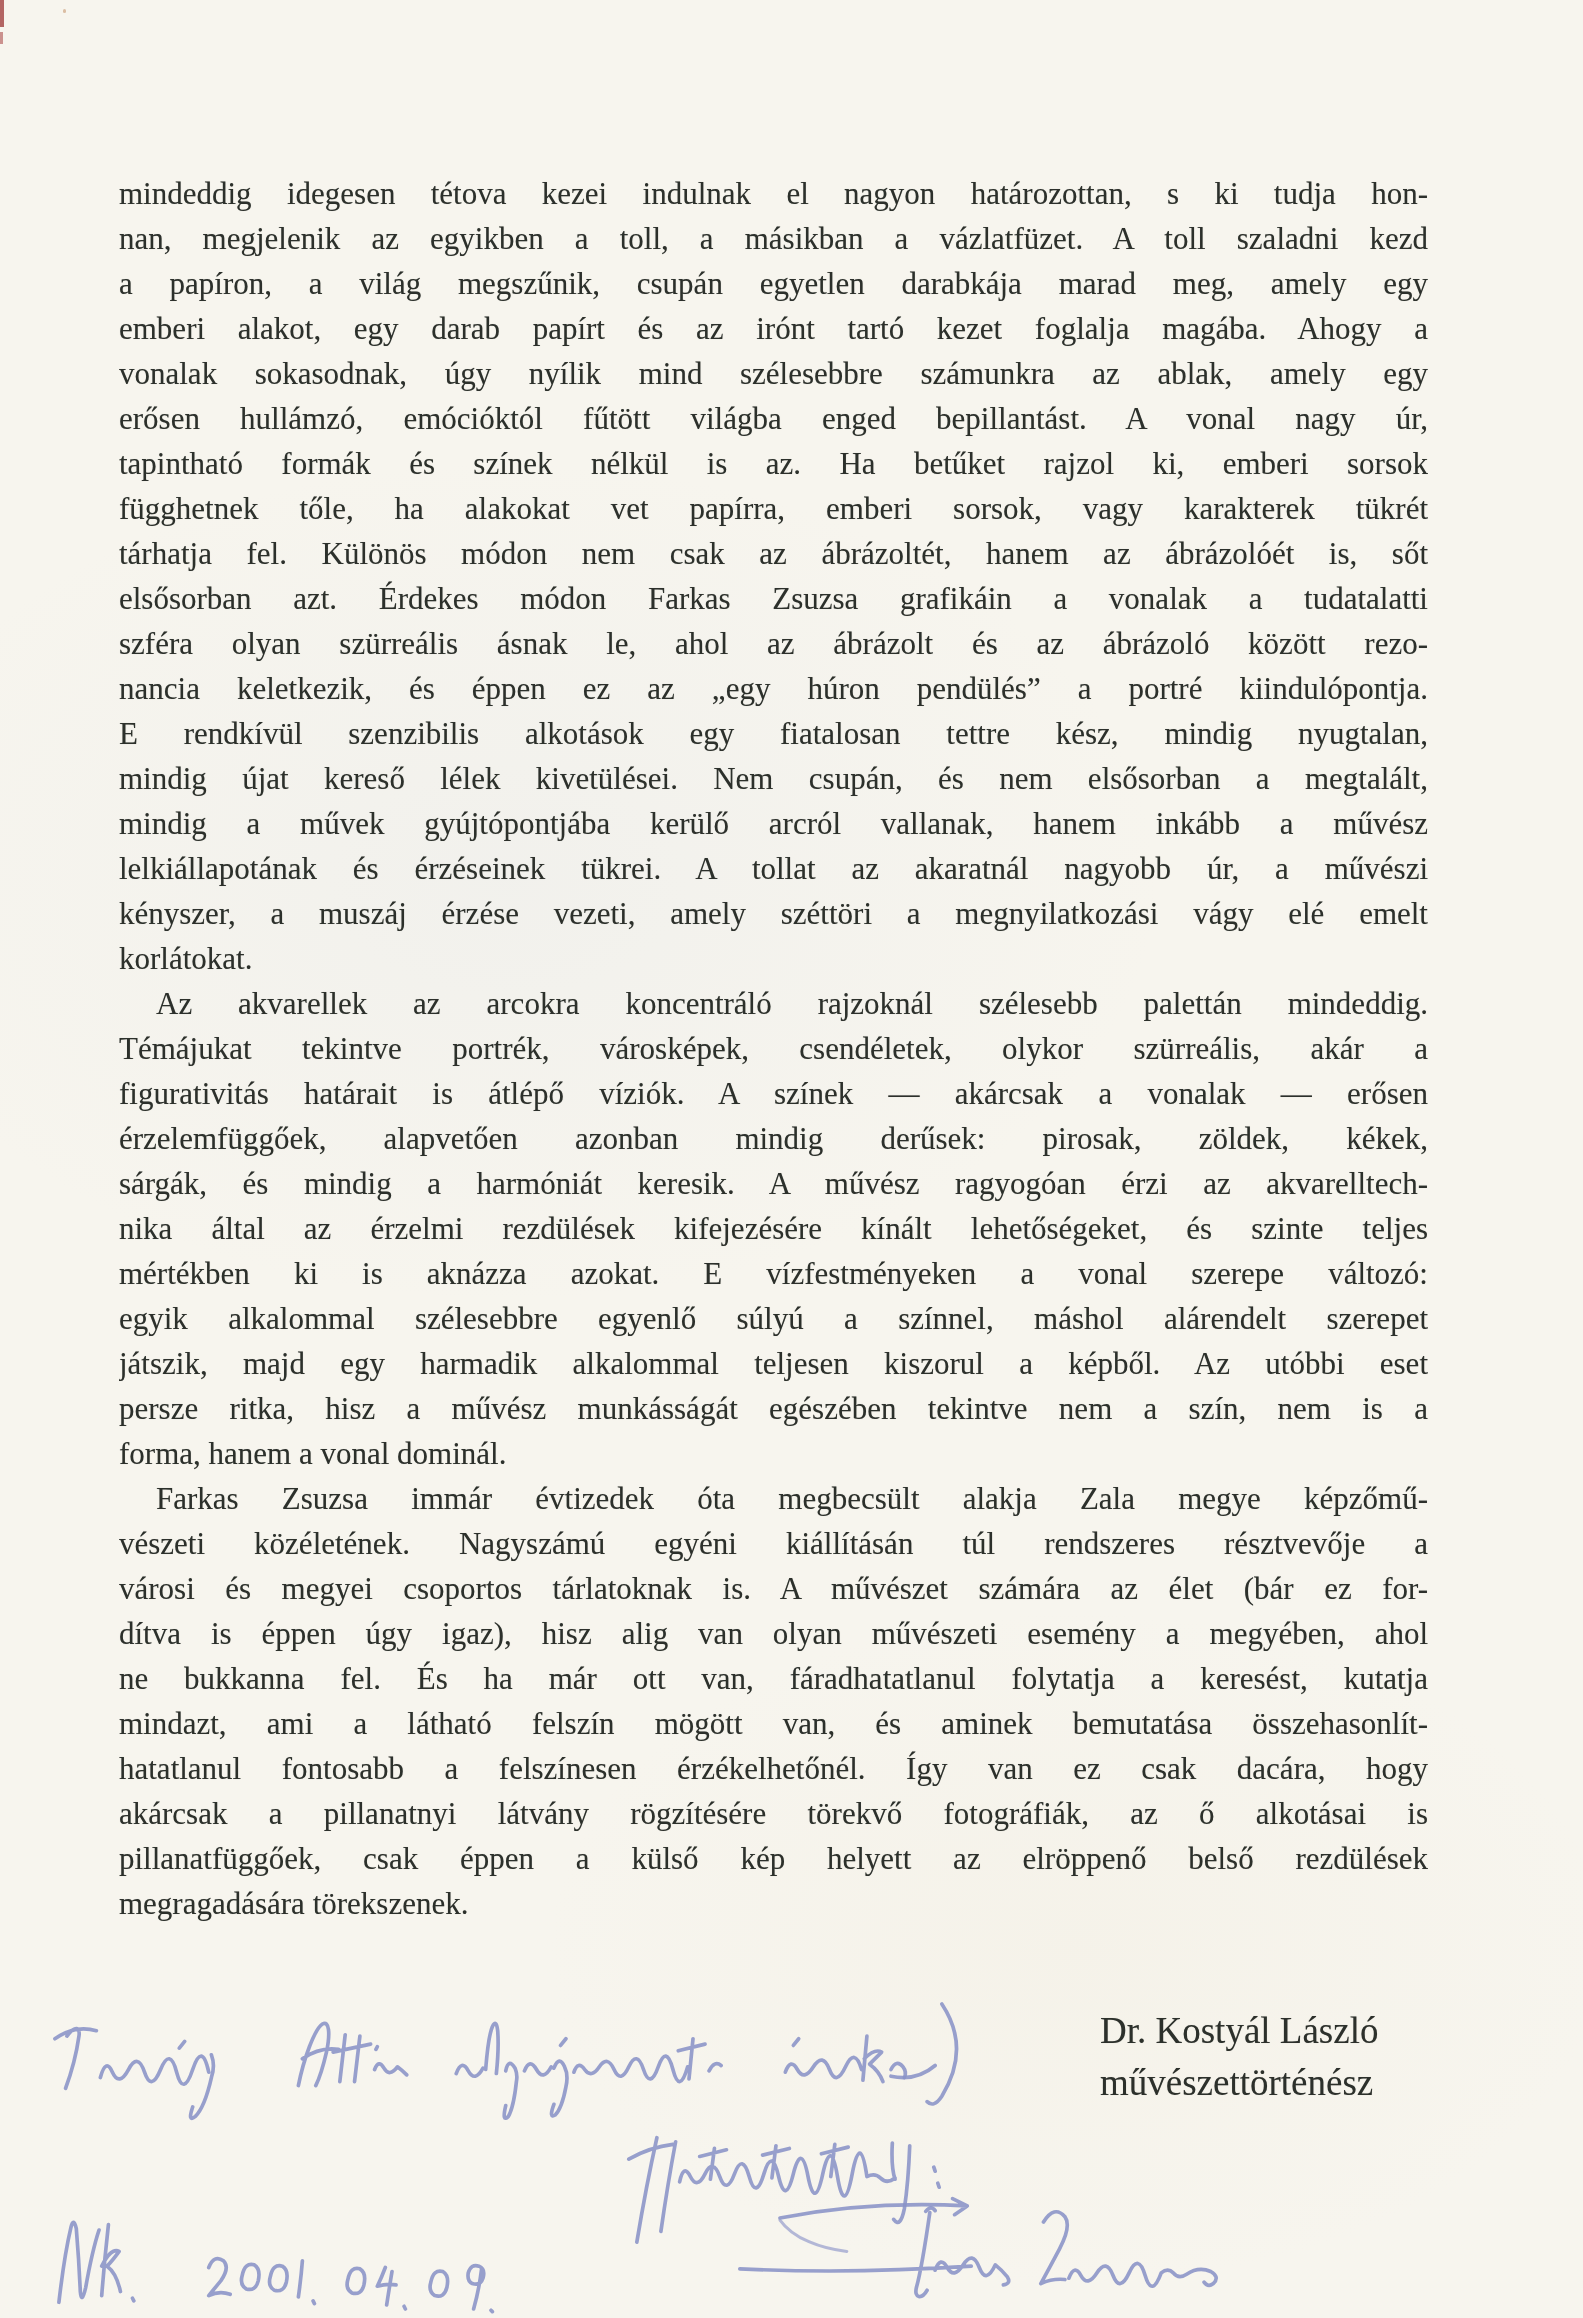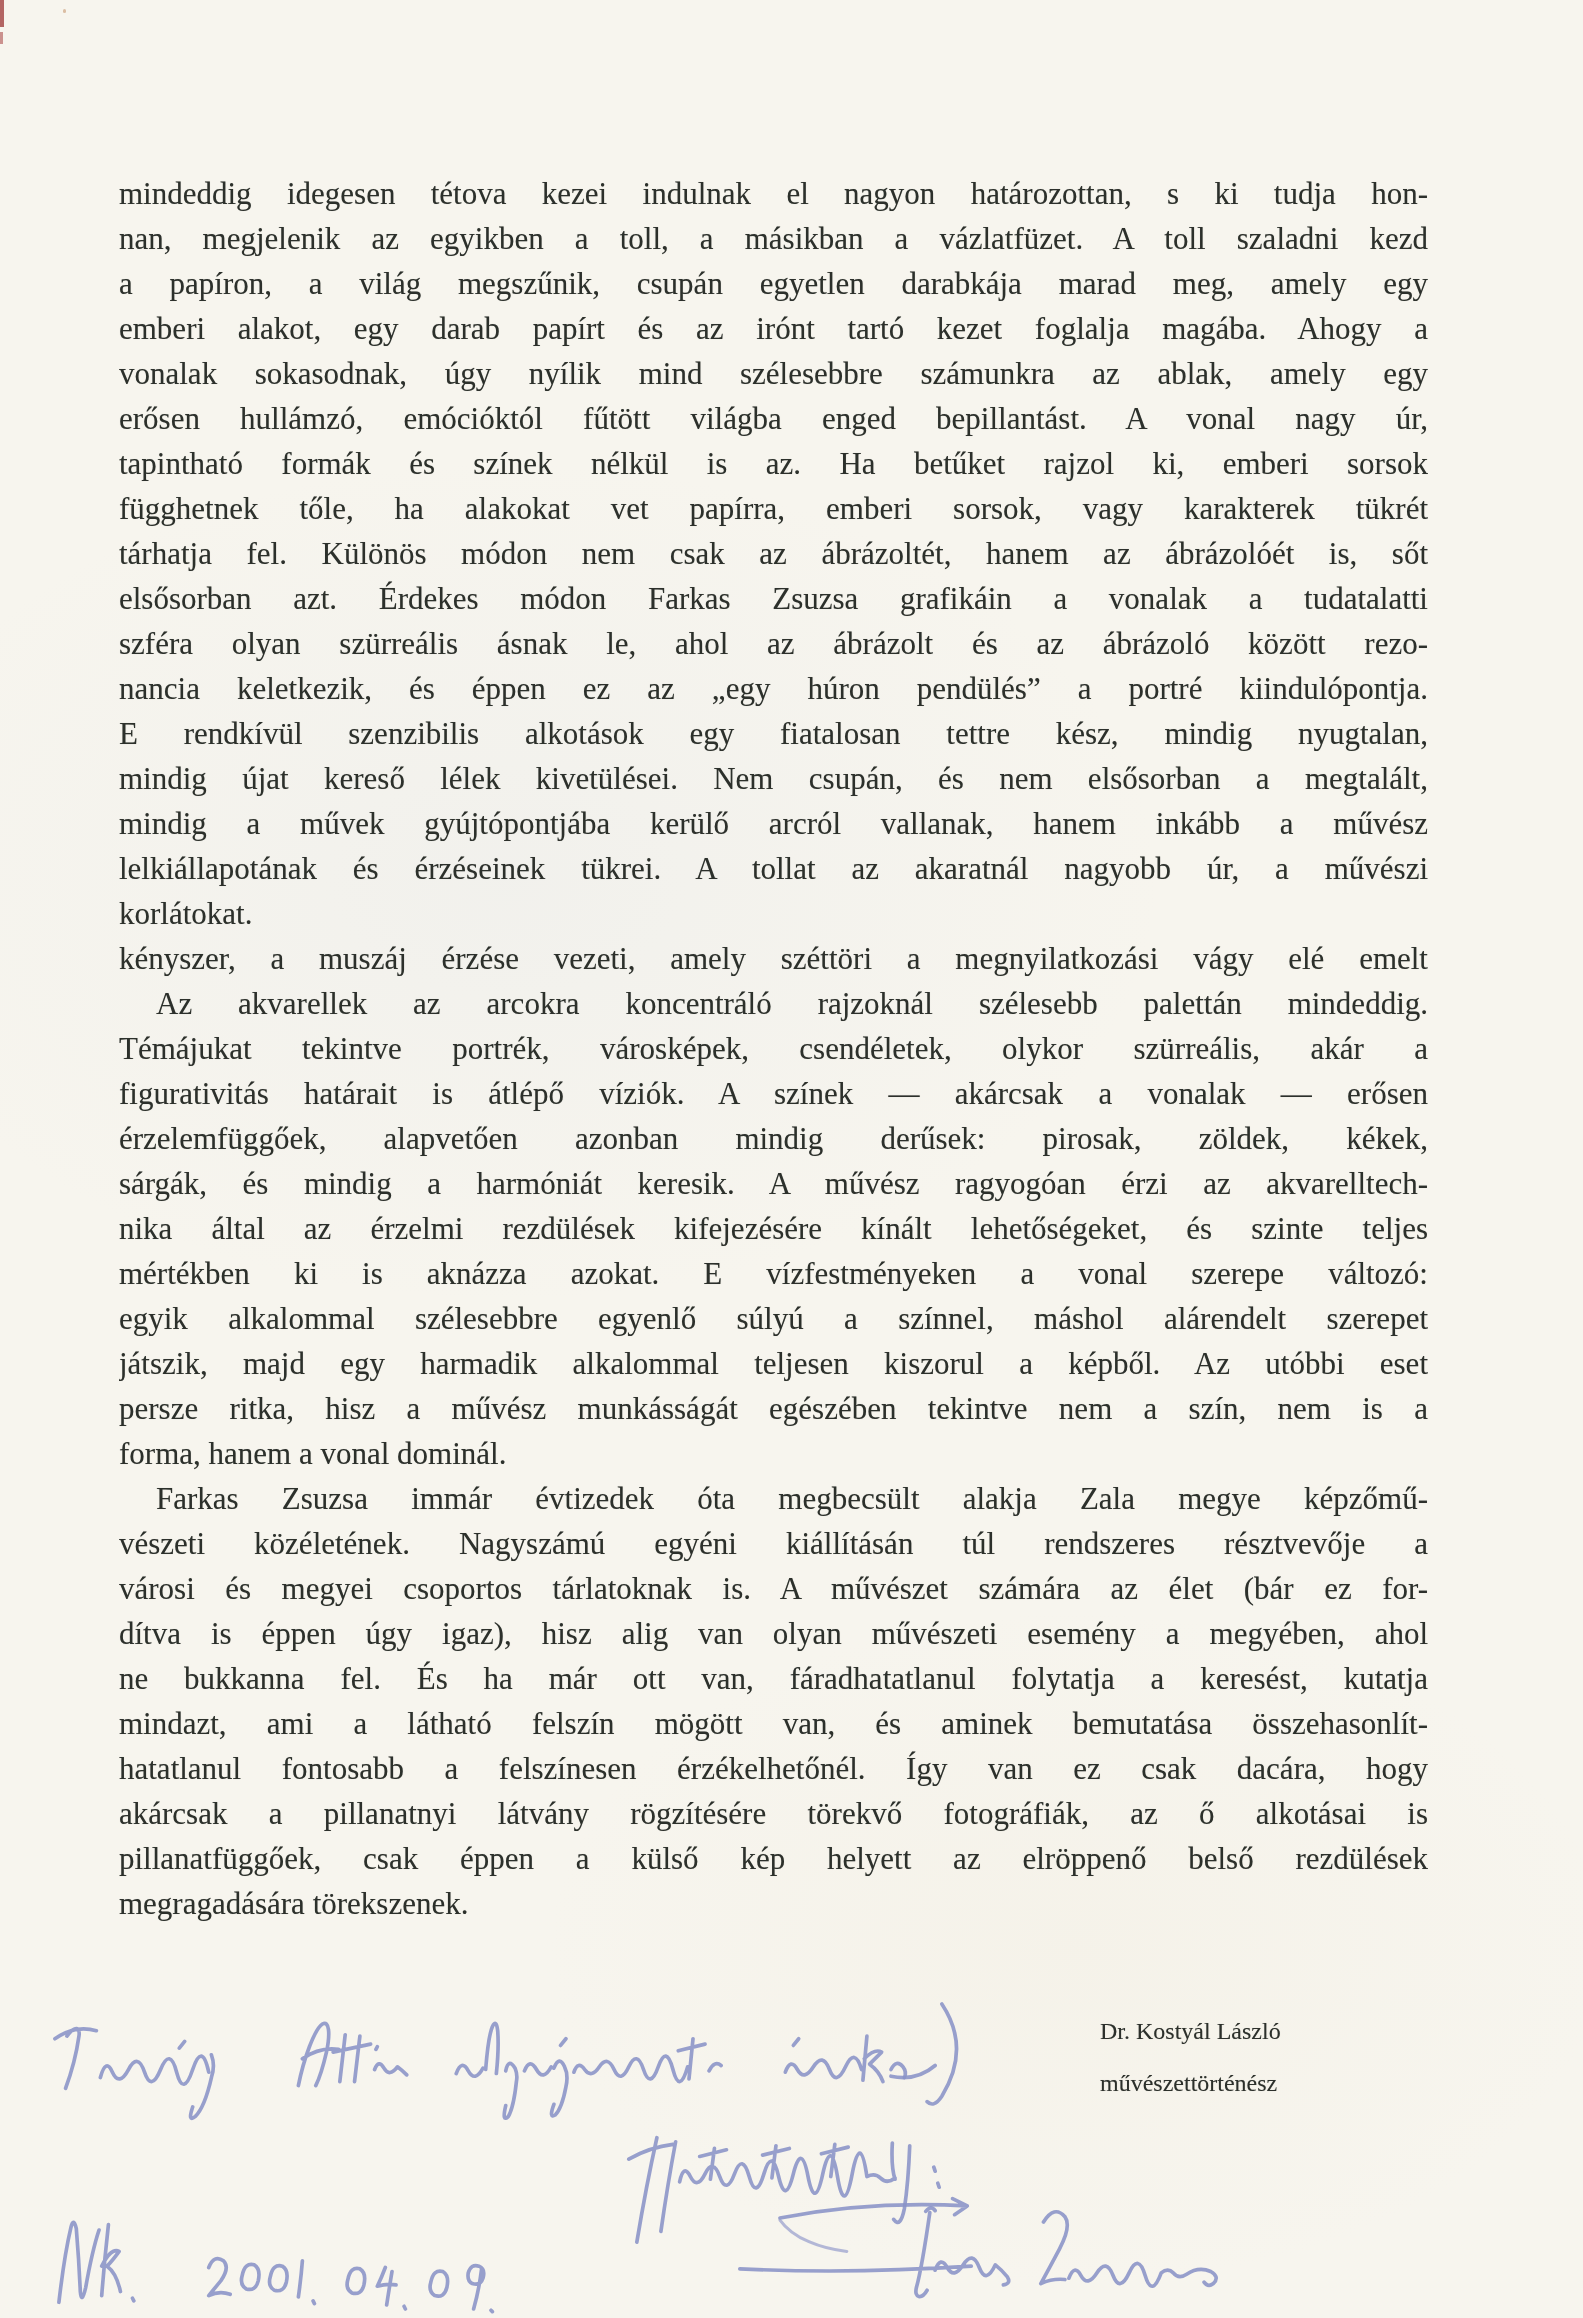--- a/index.html
+++ b/index.html
@@ -31,21 +31,21 @@
     text-align-last:justify;
     text-justify:inter-word;
     overflow:hidden;
   }
   .line.last{text-align-last:left;}
   .line.indent{text-indent:37px;}
   .closing{
     position:absolute;
     left:1100px;top:2005px;
     color:#2c302b;
-    font-size:24px;line-height:52px;
+    font-size:37px;line-height:52px;
     text-shadow:0 0 0.7px rgba(42,47,42,0.30);
     white-space:nowrap;
   }
   .handwriting{position:absolute;left:0;top:0;width:1584px;height:2319px;}
   .handwriting path{
     fill:none;
     stroke:#8a93c7;
     stroke-width:5.5;
     stroke-linecap:round;
     stroke-linejoin:round;
@@ -72,22 +72,22 @@
       <div class="line">tapintható formák és színek nélkül is az. Ha betűket rajzol ki, emberi sorsok</div>
       <div class="line">függhetnek tőle, ha alakokat vet papírra, emberi sorsok, vagy karakterek tükrét</div>
       <div class="line">tárhatja fel. Különös módon nem csak az ábrázoltét, hanem az ábrázolóét is, sőt</div>
       <div class="line">elsősorban azt. Érdekes módon Farkas Zsuzsa grafikáin a vonalak a tudatalatti</div>
       <div class="line">szféra olyan szürreális ásnak le, ahol az ábrázolt és az ábrázoló között rezo-</div>
       <div class="line">nancia keletkezik, és éppen ez az „egy húron pendülés” a portré kiindulópontja.</div>
       <div class="line">E rendkívül szenzibilis alkotások egy fiatalosan tettre kész, mindig nyugtalan,</div>
       <div class="line">mindig újat kereső lélek kivetülései. Nem csupán, és nem elsősorban a megtalált,</div>
       <div class="line">mindig a művek gyújtópontjába kerülő arcról vallanak, hanem inkább a művész</div>
       <div class="line">lelkiállapotának és érzéseinek tükrei. A tollat az akaratnál nagyobb úr, a művészi</div>
+      <div class="line">kényszer, a muszáj érzése vezeti, amely széttöri a megnyilatkozási vágy elé emelt</div>
       <div class="line last">korlátokat.</div>
-      <div class="line">kényszer, a muszáj érzése vezeti, amely széttöri a megnyilatkozási vágy elé emelt</div>
       <div class="line indent">Az akvarellek az arcokra koncentráló rajzoknál szélesebb palettán mindeddig.</div>
       <div class="line">Témájukat tekintve portrék, városképek, csendéletek, olykor szürreális, akár a</div>
       <div class="line">figurativitás határait is átlépő víziók. A színek — akárcsak a vonalak — erősen</div>
       <div class="line">érzelemfüggőek, alapvetően azonban mindig derűsek: pirosak, zöldek, kékek,</div>
       <div class="line">sárgák, és mindig a harmóniát keresik. A művész ragyogóan érzi az akvarelltech-</div>
       <div class="line">nika által az érzelmi rezdülések kifejezésére kínált lehetőségeket, és szinte teljes</div>
       <div class="line">mértékben ki is aknázza azokat. E vízfestményeken a vonal szerepe változó:</div>
       <div class="line">egyik alkalommal szélesebbre egyenlő súlyú a színnel, máshol alárendelt szerepet</div>
       <div class="line">játszik, majd egy harmadik alkalommal teljesen kiszorul a képből. Az utóbbi eset</div>
       <div class="line">persze ritka, hisz a művész munkásságát egészében tekintve nem a szín, nem is a</div>

